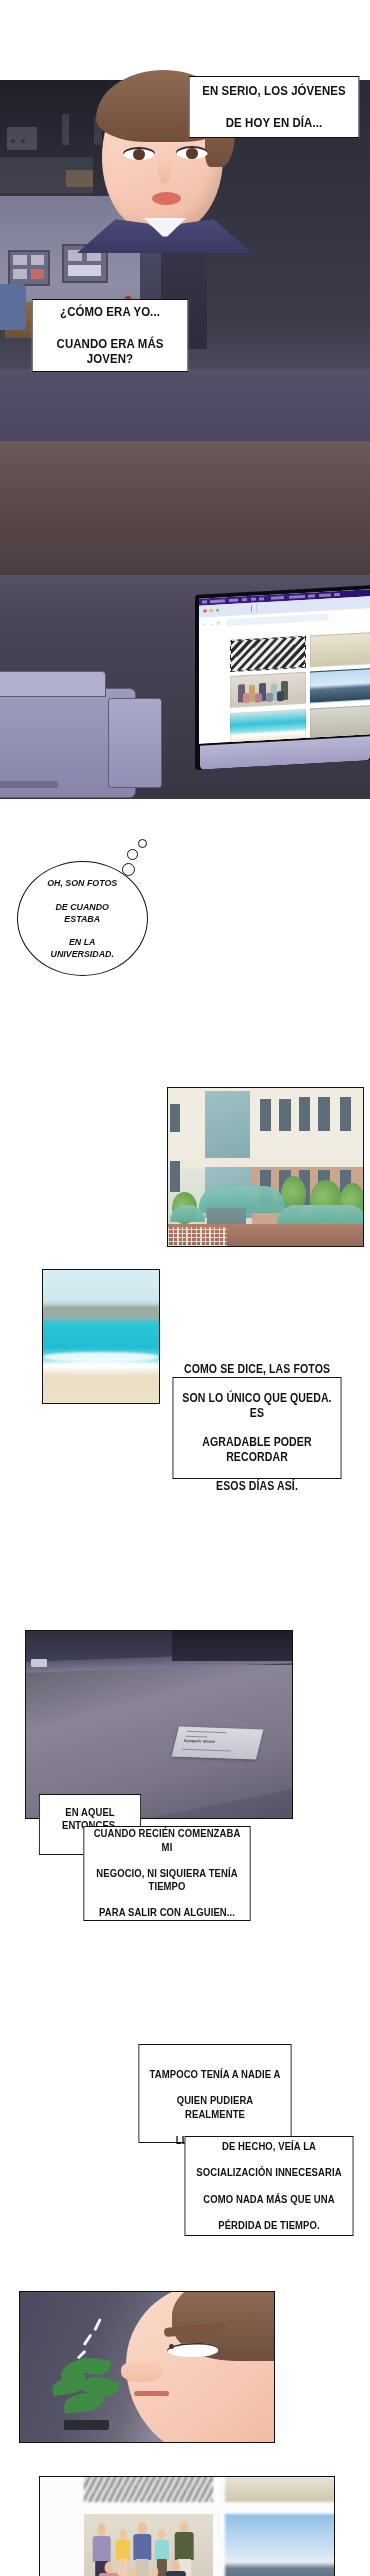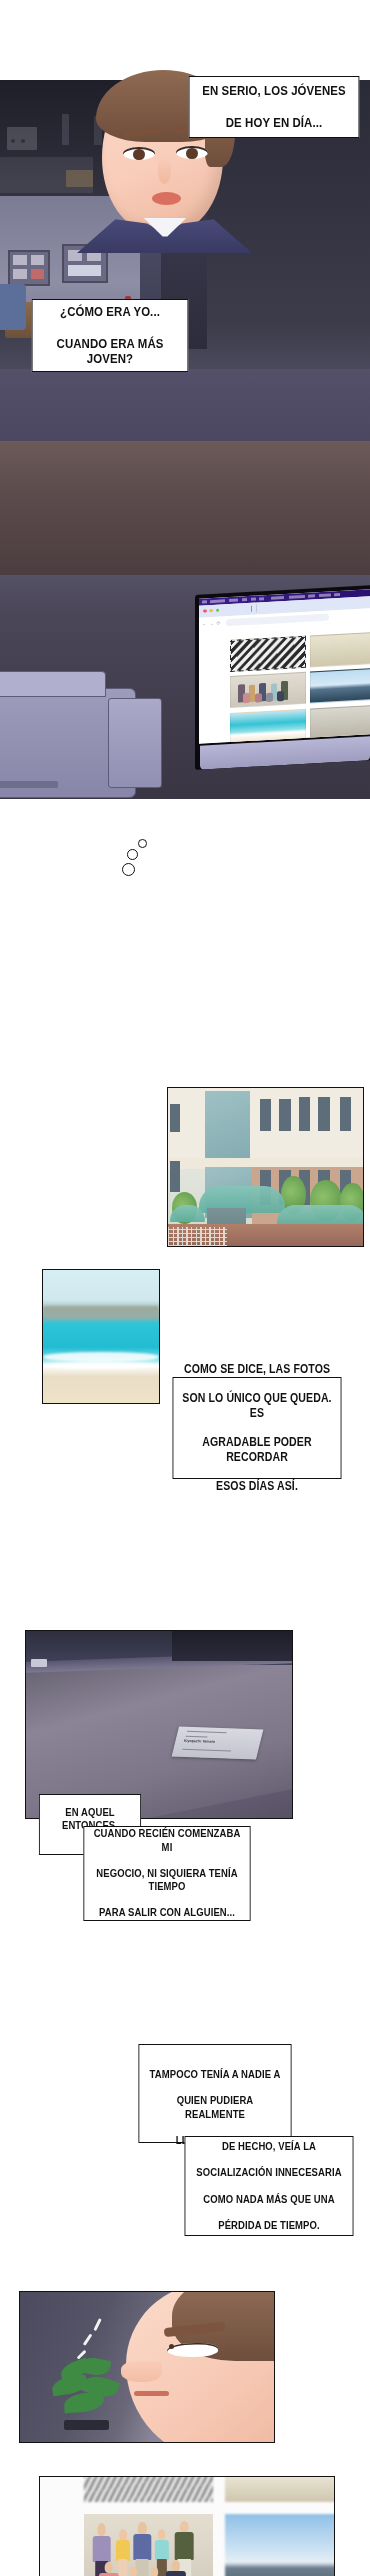--- a/index.html
+++ b/index.html
@@ -341,20 +341,27 @@
   <div class="cap" style="left:21px;top:299px;width:178px;height:73px;font-size:13px;">
     <span>
       <span>¿CÓMO ERA YO...</span><br>
       <span>CUANDO ERA MÁS JOVEN?</span>
     </span>
   </div>
 
   <div class="bdot" style="left:138px;top:839px;width:6.7px;height:6.7px;"></div>
   <div class="bdot" style="left:127px;top:849px;width:8.8px;height:8.8px;"></div>
   <div class="bdot" style="left:122px;top:863px;width:11.3px;height:11.3px;"></div>
+  <div class="bubble" style="left:16.5px;top:861px;width:129px;height:113px;font-size:9.8px;">
+    <span>
+      <span>OH, SON FOTOS</span><br>
+      <span>DE CUANDO ESTABA</span><br>
+      <span>EN LA UNIVERSIDAD.</span>
+    </span>
+  </div>
 
   <div class="panel bordered building" style="left:167px;top:1087px;width:197px;height:160px;">
     <span class="bldg-wall" style="left:0;top:0;width:100%;height:46%;"></span>
     <span class="bldg-glass" style="left:19%;top:2%;width:23%;height:52%;"></span>
     <span class="bldg-win" style="left:1%;top:10%;width:5%;height:18%;"></span>
     <span class="bldg-win" style="left:47%;top:7%;width:6%;height:20%;"></span>
     <span class="bldg-win" style="left:57%;top:7%;width:6%;height:20%;"></span>
     <span class="bldg-win" style="left:67%;top:6%;width:6%;height:21%;"></span>
     <span class="bldg-win" style="left:77%;top:6%;width:6%;height:21%;"></span>
     <span class="bldg-win" style="left:88%;top:6%;width:6%;height:21%;"></span>

